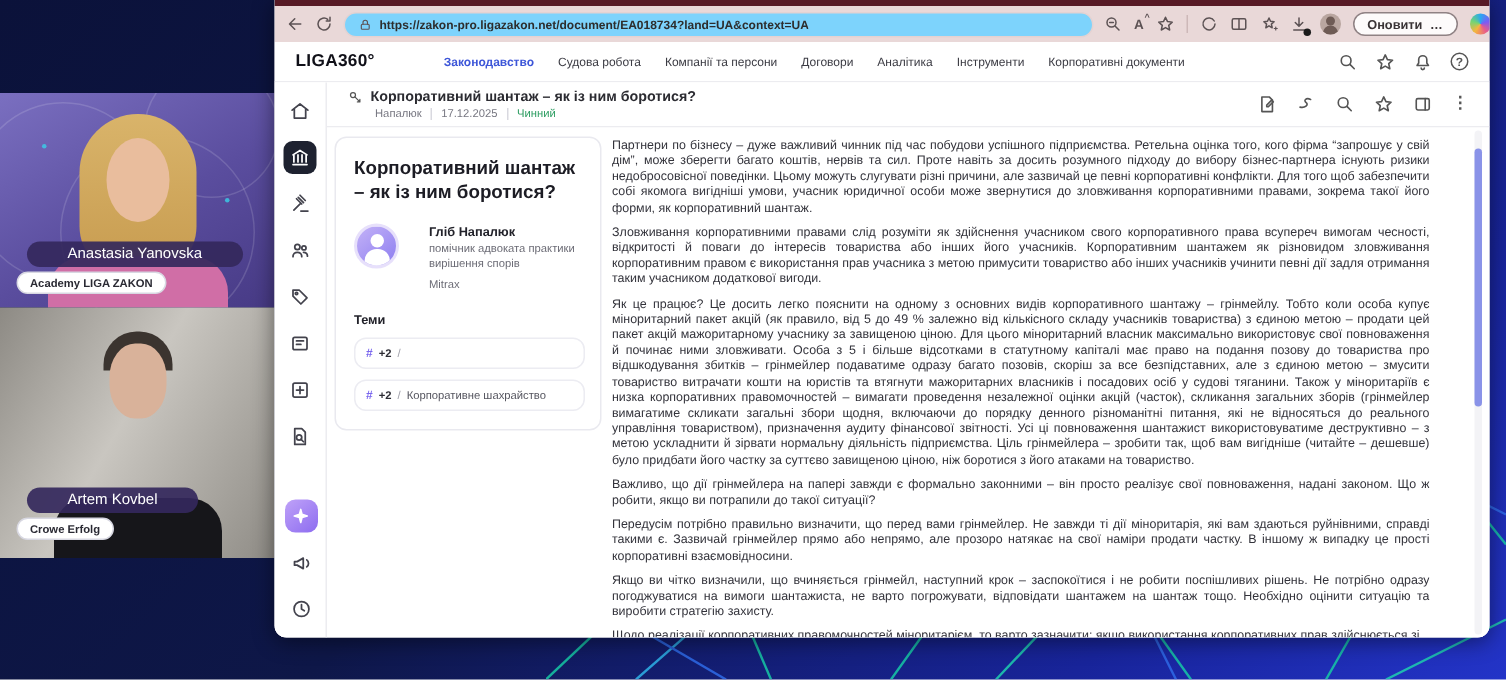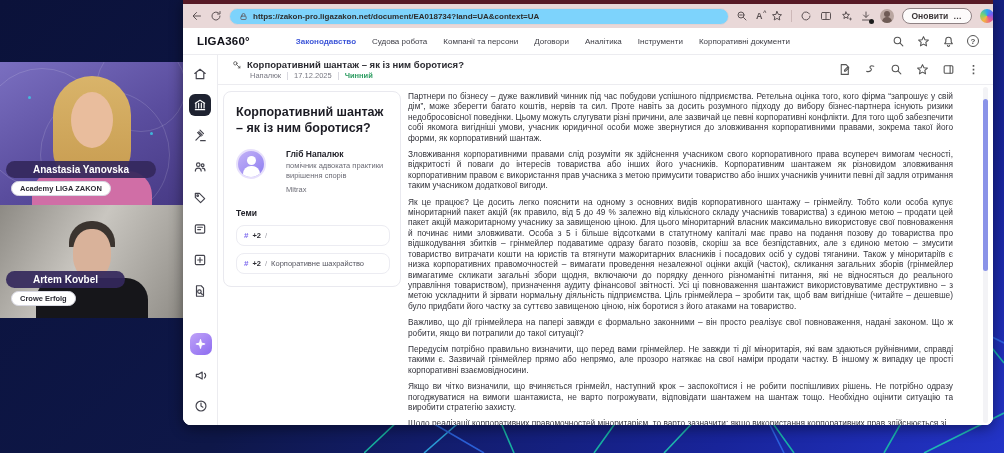--- a/index.html
+++ b/index.html
@@ -8,30 +8,30 @@
        background:linear-gradient(135deg,#0b123a 0%,#0e1748 45%,#18249a 80%,#2334c8 100%)}
   svg.ic{width:13px;height:13px;stroke:#555;fill:none;stroke-width:2;stroke-linecap:round;stroke-linejoin:round;flex:none}
 
   
   #bg-net{position:absolute;right:0;bottom:0;width:640px;height:230px;z-index:0}
 
   
   .videos{position:absolute;left:0;top:0;width:183px;height:453px;z-index:1}
   .tile{position:absolute;left:0;width:183px;overflow:hidden}
   .tile1{top:62px;height:143px;background:linear-gradient(150deg,#7a6fc0 0%,#5a4d9e 55%,#473a85 100%)}
-  .tile2{top:205px;height:113px;background:linear-gradient(120deg,#8d8a84 0%,#c9c6c0 45%,#8f8c86 100%)}
+  .tile2{top:205px;height:167px;background:linear-gradient(120deg,#8d8a84 0%,#c9c6c0 45%,#8f8c86 100%)}
   .ring{position:absolute;border:1px solid rgba(255,255,255,.14);border-radius:50%}
   .dot{position:absolute;width:3px;height:3px;border-radius:50%;background:#39d0e8;opacity:.8}
   .hair-f{position:absolute;left:50%;top:14px;transform:translateX(-50%);width:78px;height:108px;border-radius:40px 40px 34px 34px;background:linear-gradient(#d9b46a,#c79b4f)}
   .face-f{position:absolute;left:50%;top:30px;transform:translateX(-50%);width:42px;height:56px;border-radius:50%;background:#e9bd9d}
   .body-f{position:absolute;left:50%;bottom:-14px;transform:translateX(-50%);width:120px;height:48px;border-radius:24px 24px 0 0;background:#d06ea6}
   .hair-m{position:absolute;left:50%;top:16px;transform:translateX(-50%);width:46px;height:26px;border-radius:22px 22px 0 0;background:#3b342f}
   .face-m{position:absolute;left:50%;top:24px;transform:translateX(-50%);width:38px;height:50px;border-radius:45%;background:#d9b29a}
   .body-m{position:absolute;left:50%;bottom:-12px;transform:translateX(-50%);width:112px;height:52px;border-radius:22px 22px 0 0;background:#16161a}
-  .name-chip{position:absolute;left:6px;background:rgba(52,40,92,.92);color:#fff;font-size:10px;font-weight:bold;
+  .name-chip{position:absolute;left:18px;background:rgba(52,40,92,.92);color:#fff;font-size:10px;font-weight:normal;
              padding:3px 27px;border-radius:13px;white-space:nowrap}
   .org-chip{position:absolute;left:11px;background:#fff;color:#2a2a33;font-size:7.5px;font-weight:bold;
             padding:2px 8px;border-radius:9px;border:1px solid #d8d8e2;white-space:nowrap}
 
   
   .browser{position:absolute;left:183px;top:0;width:810px;height:425px;background:#fff;z-index:2;
            border-radius:0 0 8px 8px;overflow:hidden;box-shadow:0 3px 14px rgba(0,0,0,.45)}
   .tabstrip{height:4px;background:#571a26}
   .toolbar{height:24px;background:#e9d8d8;display:flex;align-items:center;padding:0 8px;gap:7px}
   .toolbar svg.ic{width:12px;height:12px;stroke:#5c5254}
@@ -71,21 +71,21 @@
   .ai-btn{width:22px;height:22px;border-radius:7px;background:linear-gradient(140deg,#bfa2f8,#8d6cf0);
           display:flex;align-items:center;justify-content:center}
   .ai-btn svg.ic{stroke:#fff;fill:#fff;width:13px;height:13px}
 
   .docheader{position:absolute;left:35px;right:0;top:0;height:30px;background:#fff;border-bottom:1px solid #ececf0;
              display:flex;align-items:center;padding:0 14px}
   .doc-tab{display:flex;flex-direction:column;gap:1px}
   .doc-tab-title{display:flex;align-items:center;gap:5px;font-size:9.5px;color:#2b2b31;font-weight:bold}
   .doc-meta{display:flex;align-items:center;gap:6px;font-size:7.5px;color:#787882;padding-left:18px}
   .doc-meta .sep{width:1px;height:8px;background:#d9d9e0}
-  .doc-meta .status{color:#2f9e63;font-weight:bold}
+  .doc-meta .status{color:#2f9e63;font-weight:normal}
   .dh-icons{display:flex;align-items:center;gap:13px;margin-left:auto}
   .kebab{font-size:11px;color:#555;font-weight:bold;line-height:1}
 
   .content{position:absolute;left:35px;right:0;top:30px;bottom:0;background:#fff;overflow:hidden}
   .infopanel{position:absolute;left:5px;top:6px;width:178px;background:#fff;border:1px solid #e9e9ef;border-radius:8px;
              padding:12px 10px 12px 12px}
   .ip-title{font-size:12.5px;font-weight:bold;color:#1c1c24;line-height:1.3}
   .author{display:flex;gap:20px;margin-top:12px}
   .author-av{width:30px;height:30px;border-radius:50%;flex:none;position:relative;overflow:hidden;
              background:linear-gradient(140deg,#c3b2f7,#8d7df0);border:2px solid #e7e0fb}

